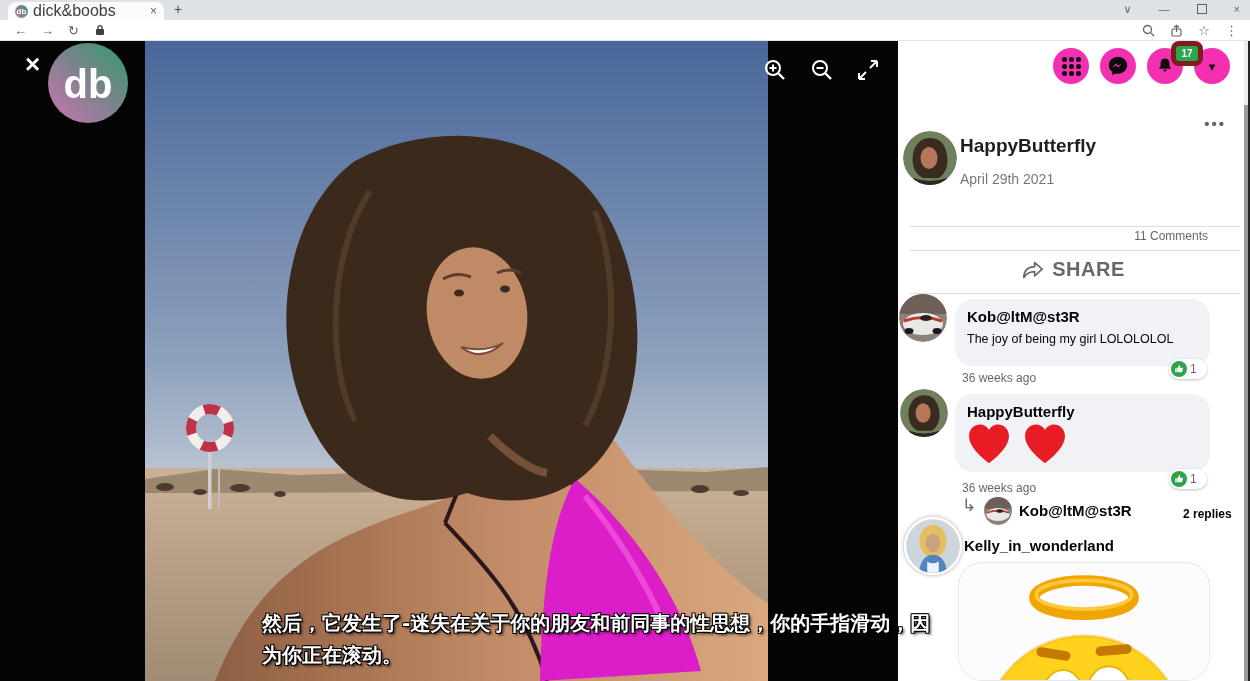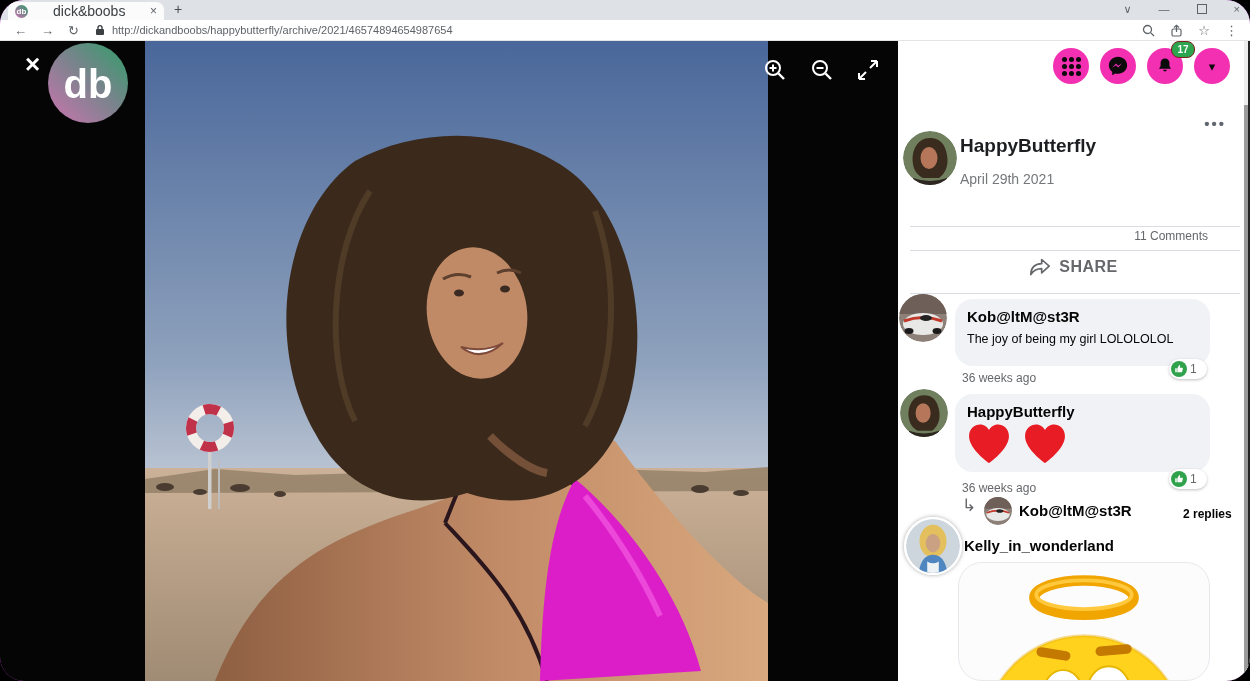--- a/index.html
+++ b/index.html
@@ -1,27 +1,27 @@
 <!DOCTYPE html>
 <html><head>
 <meta charset="utf-8">
 <style>
   html,body{margin:0;padding:0;background:#000;}
   .screen{position:relative;width:1250px;height:681px;overflow:hidden;background:#d946ef;
-          font-family:"Liberation Sans",sans-serif;border-radius:24px;}
+          font-family:"Liberation Sans",sans-serif;}
   .abs{position:absolute;}
 
   
   .tabstrip{position:absolute;top:0;left:0;right:0;height:20px;background:#dee1e6;}
   .tab{position:absolute;left:8px;top:2px;width:156px;height:18px;background:#fbfbfb;
        border-radius:8px 8px 0 0;display:flex;align-items:center;padding:0 7px;gap:5px;box-sizing:border-box;}
   .favicon{width:13px;height:13px;border-radius:50%;flex:0 0 13px;
            background:linear-gradient(225deg,#2f9e68 0%,#77848b 45%,#cc74b0 100%);
            color:#fff;font-size:8px;font-weight:bold;display:flex;align-items:center;justify-content:center;}
-  .tab-title{font-size:14px;color:#3c4043;flex:1;white-space:nowrap;overflow:hidden;margin-left:20px;}
+  .tab-title{font-size:16px;color:#3c4043;flex:1;white-space:nowrap;overflow:hidden;}
   .tab-close{font-size:12px;color:#5f6368;line-height:1;}
   .newtab{position:absolute;left:174px;top:1px;font-size:14px;color:#494c50;}
   .wincontrols{position:absolute;right:10px;top:0;height:18px;display:flex;align-items:center;gap:27px;
                color:#5f6368;font-size:11px;}
   .restore-box{width:8px;height:8px;border:1px solid #5f6368;display:inline-block;}
 
   .toolbar{position:absolute;top:20px;left:0;right:0;height:21px;background:#ffffff;
            border-bottom:1px solid #e4e4e4;display:flex;align-items:center;box-sizing:border-box;}
   .navbtn{color:#5f6368;font-size:13px;line-height:1;margin-left:14px;}
   .urlzone{display:flex;align-items:center;flex:1;margin-left:16px;gap:7px;}
@@ -44,30 +44,30 @@
             font-size:20px;line-height:32px;font-family:"DejaVu Sans",sans-serif;
             text-shadow:-1px -1px 0 #000,1px -1px 0 #000,-1px 1px 0 #000,1px 1px 0 #000,2px 2px 3px rgba(0,0,0,.9);}
 
   
   .panel{position:absolute;left:898px;top:0;width:352px;height:640px;background:#fff;overflow:hidden;}
   .pink-btn{width:36px;height:36px;border-radius:50%;background:#f32fb2;display:flex;
             align-items:center;justify-content:center;}
   .dots-grid{display:grid;grid-template-columns:repeat(3,5px);grid-template-rows:repeat(3,5px);gap:2px;}
   .dots-grid span{width:5px;height:5px;border-radius:50%;background:#0b0b0b;}
   .badge{left:273px;top:0;min-width:14px;height:15px;padding:0 4px;border-radius:8px;background:#2da44e;
-         border:1px solid #7f1d1d;color:#fff;font-size:10px;font-weight:bold;display:flex;align-items:center;
+         border:5px solid #7f1d1d;color:#fff;font-size:10px;font-weight:bold;display:flex;align-items:center;
          justify-content:center;z-index:5;}
   .ellipsis{right:24px;top:74px;color:#606770;font-size:15px;letter-spacing:2px;font-weight:bold;}
   .avatar{border-radius:50%;overflow:hidden;display:block;}
   .post-name{left:62px;top:94px;font-size:19px;font-weight:600;color:#1c1e21;}
   .post-date{left:62px;top:119px;font-size:14px;color:#75787b;margin-top:11px;}
   .hr{height:1px;background:#dadde1;left:12px;right:10px;}
   .comments-count{right:42px;top:188px;font-size:12px;color:#65676b;}
   .share-row{left:0;right:0;top:217px;display:flex;align-items:center;justify-content:center;gap:9px;
-             color:#65676b;font-size:16px;font-weight:bold;letter-spacing:.5px;}
+             color:#65676b;font-size:20px;font-weight:bold;letter-spacing:.5px;}
   .bubble{background:#f0f2f5;border-radius:18px;box-sizing:border-box;padding:9px 12px;}
   .b-name{font-size:15px;font-weight:bold;color:#050505;}
   .b-text{font-size:12.5px;color:#050505;margin-top:7px;}
   .like-pill{width:38px;height:20px;background:#fff;border-radius:10px;box-shadow:0 1px 3px rgba(0,0,0,.25);
              display:flex;align-items:center;gap:3px;padding-left:2px;box-sizing:border-box;}
   .like-circle{width:16px;height:16px;border-radius:50%;background:#31a24c;display:flex;align-items:center;justify-content:center;}
   .like-count{font-size:12px;color:#65676b;}
   .time{font-size:12px;color:#65676b;}
   .reply-arrow{font-size:17px;color:#65676b;line-height:1;}
   .reply-name{font-size:15px;font-weight:bold;color:#050505;}
@@ -99,21 +99,20 @@
 
   <div class="toolbar">
     <span class="navbtn">←</span>
     <span class="navbtn">→</span>
     <span class="navbtn">↻</span>
     <div class="urlzone">
       <svg width="10" height="12" viewBox="0 0 10 12">
         <rect x="1" y="5" width="8" height="6" rx="1" fill="#3c4043"></rect>
         <path d="M3 5V3.6A2 2 0 0 1 7 3.6V5" fill="none" stroke="#3c4043" stroke-width="1.4"></path>
       </svg>
-      <span class="url-text">http://dickandboobs/happybutterfly/archive/2021/46574894654987654</span>
     </div>
     <div class="tb-icons">
       <svg width="13" height="13" viewBox="0 0 13 13">
         <circle cx="5.5" cy="5.5" r="4" fill="none" stroke="#5f6368" stroke-width="1.3"></circle>
         <line x1="8.6" y1="8.6" x2="12" y2="12" stroke="#5f6368" stroke-width="1.3"></line>
       </svg>
       <svg width="13" height="13" viewBox="0 0 13 13">
         <rect x="2" y="5" width="9" height="7" rx="1.5" fill="none" stroke="#5f6368" stroke-width="1.2"></rect>
         <path d="M6.5 8V1.5M4 3.5l2.5-2.3L9 3.5" fill="none" stroke="#5f6368" stroke-width="1.2"></path>
       </svg>
@@ -189,20 +188,24 @@
         <circle cx="10" cy="10" r="7" fill="none" stroke="#fff" stroke-width="2"></circle>
         <line x1="15.5" y1="15.5" x2="21" y2="21" stroke="#fff" stroke-width="2.4"></line>
         <path d="M6.5 10h7" stroke="#fff" stroke-width="2"></path>
       </svg>
       <svg width="22" height="22" viewBox="0 0 22 22">
         <path d="M13 9L20 2M20 2h-6M20 2v6" fill="none" stroke="#fff" stroke-width="2"></path>
         <path d="M9 13l-7 7M2 20h6M2 20v-6" fill="none" stroke="#fff" stroke-width="2"></path>
       </svg>
     </div>
 
+    <div class="abs subtitle">
+      <div>然后，它发生了-迷失在关于你的朋友和前同事的性思想，你的手指滑动，因</div>
+      <div>为你正在滚动。</div>
+    </div>
 
     <div class="panel">
 
       <div class="abs pink-btn" style="left:155px;top:7px;">
         <span class="dots-grid">
           <span></span>
             <span></span>
             <span></span>
             <span></span>
             <span></span>

